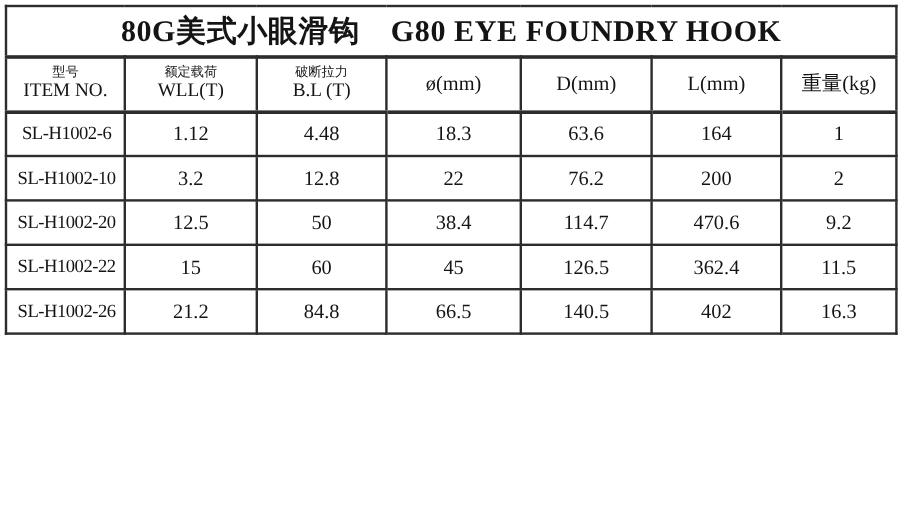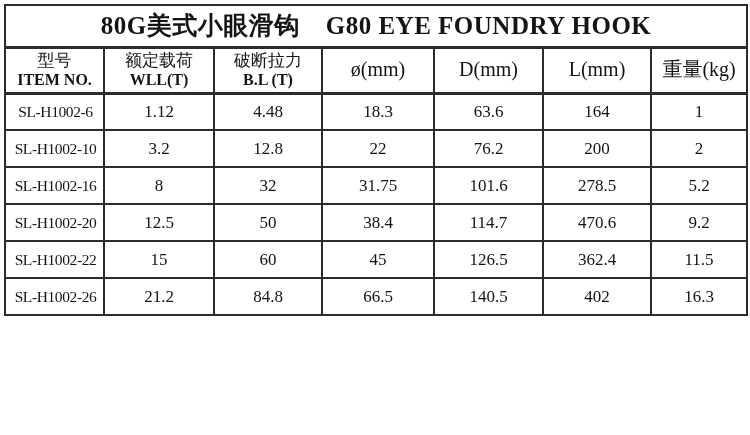--- a/index.html
+++ b/index.html
@@ -36,23 +36,23 @@
     letter-spacing: 0.5px;
     border-bottom-width: 3px !important;
   }
   .title-en { margin-left: 26px; }
   thead th {
     height: 46px;
     font-weight: normal;
     line-height: 1.18;
     border-bottom-width: 3px !important;
   }
-  thead th .l1 { font-size: 17px; }
-  thead th .l2 { font-size: 16px; font-weight: bold; }
-  thead th.single { font-size: 20px; }
+  thead th .l1 { font-size: 11px; }
+  thead th .l2 { font-size: 16px; }
+  thead th.single { font-size: 17px; }
   tbody td {
     height: 37px;
     font-size: 17px;
   }
   tbody td.item {
     text-align: center;
     padding-left: 2px;
     font-size: 15.5px;
     letter-spacing: -0.4px;
   }
@@ -109,29 +109,20 @@
         <tr>
           <td class="item">SL-H1002-10</td>
           <td>3.2</td>
           <td>12.8</td>
           <td>22</td>
           <td>76.2</td>
           <td>200</td>
           <td>2</td>
         </tr>
         <tr>
-          <td class="item">SL-H1002-16</td>
-          <td>8</td>
-          <td>32</td>
-          <td>31.75</td>
-          <td>101.6</td>
-          <td>278.5</td>
-          <td>5.2</td>
-        </tr>
-        <tr>
           <td class="item">SL-H1002-20</td>
           <td>12.5</td>
           <td>50</td>
           <td>38.4</td>
           <td>114.7</td>
           <td>470.6</td>
           <td>9.2</td>
         </tr>
         <tr>
           <td class="item">SL-H1002-22</td>

